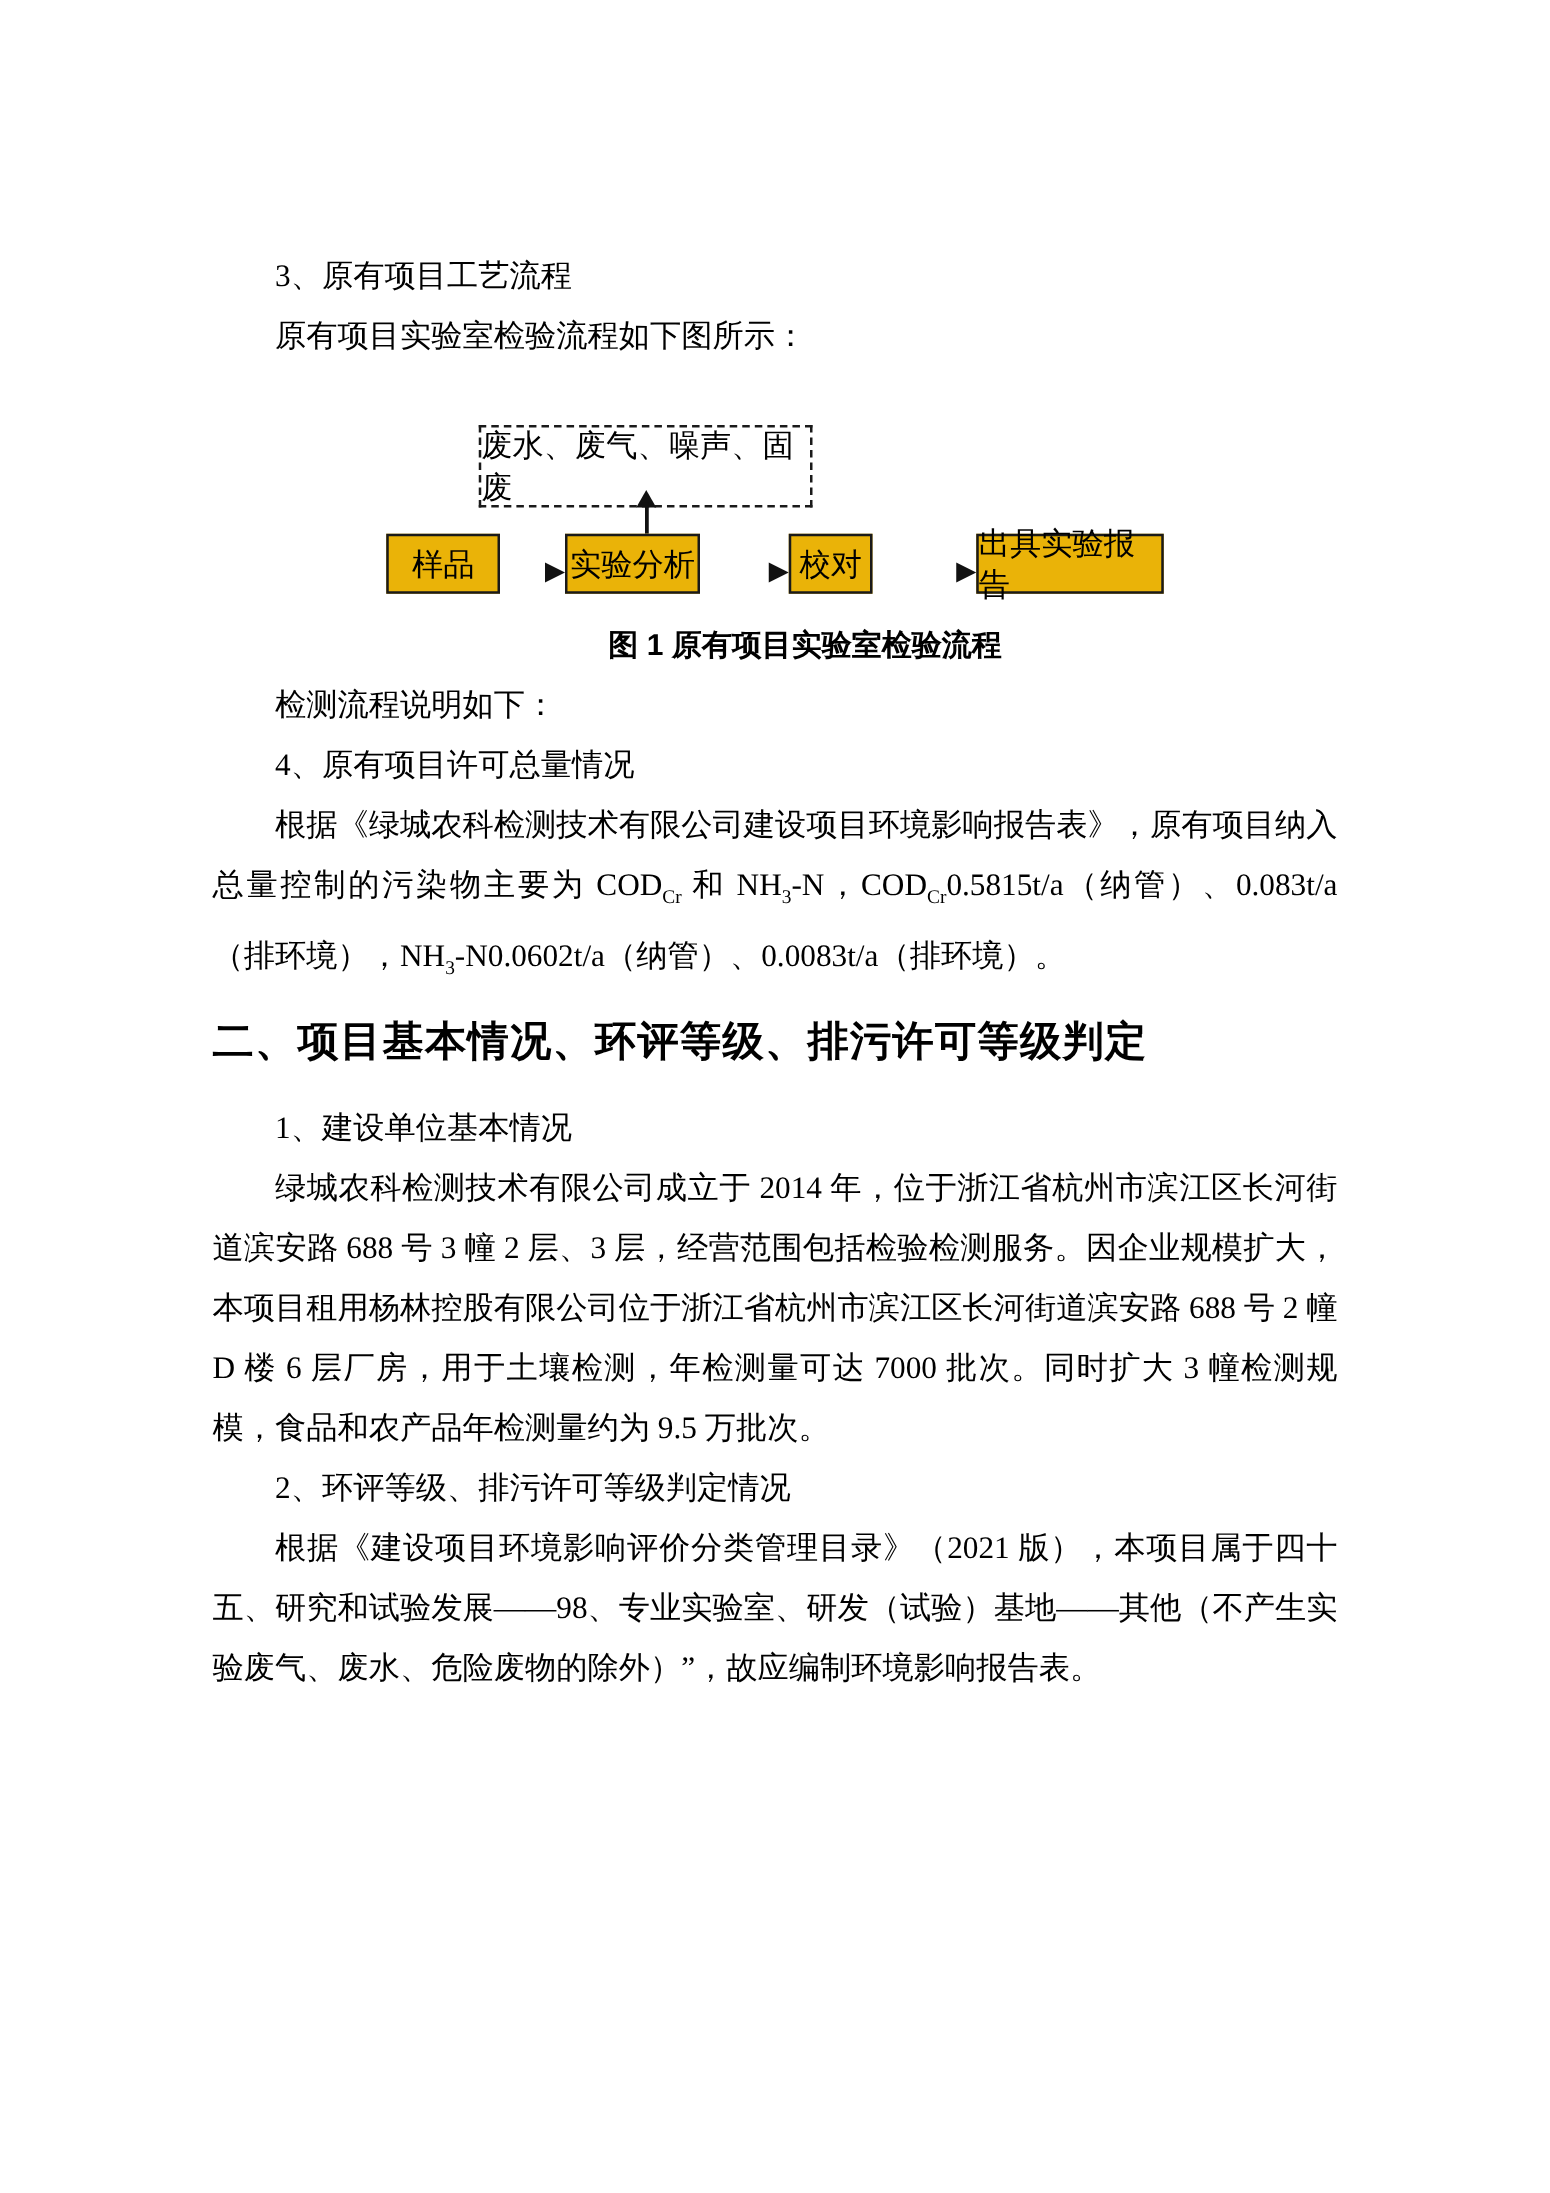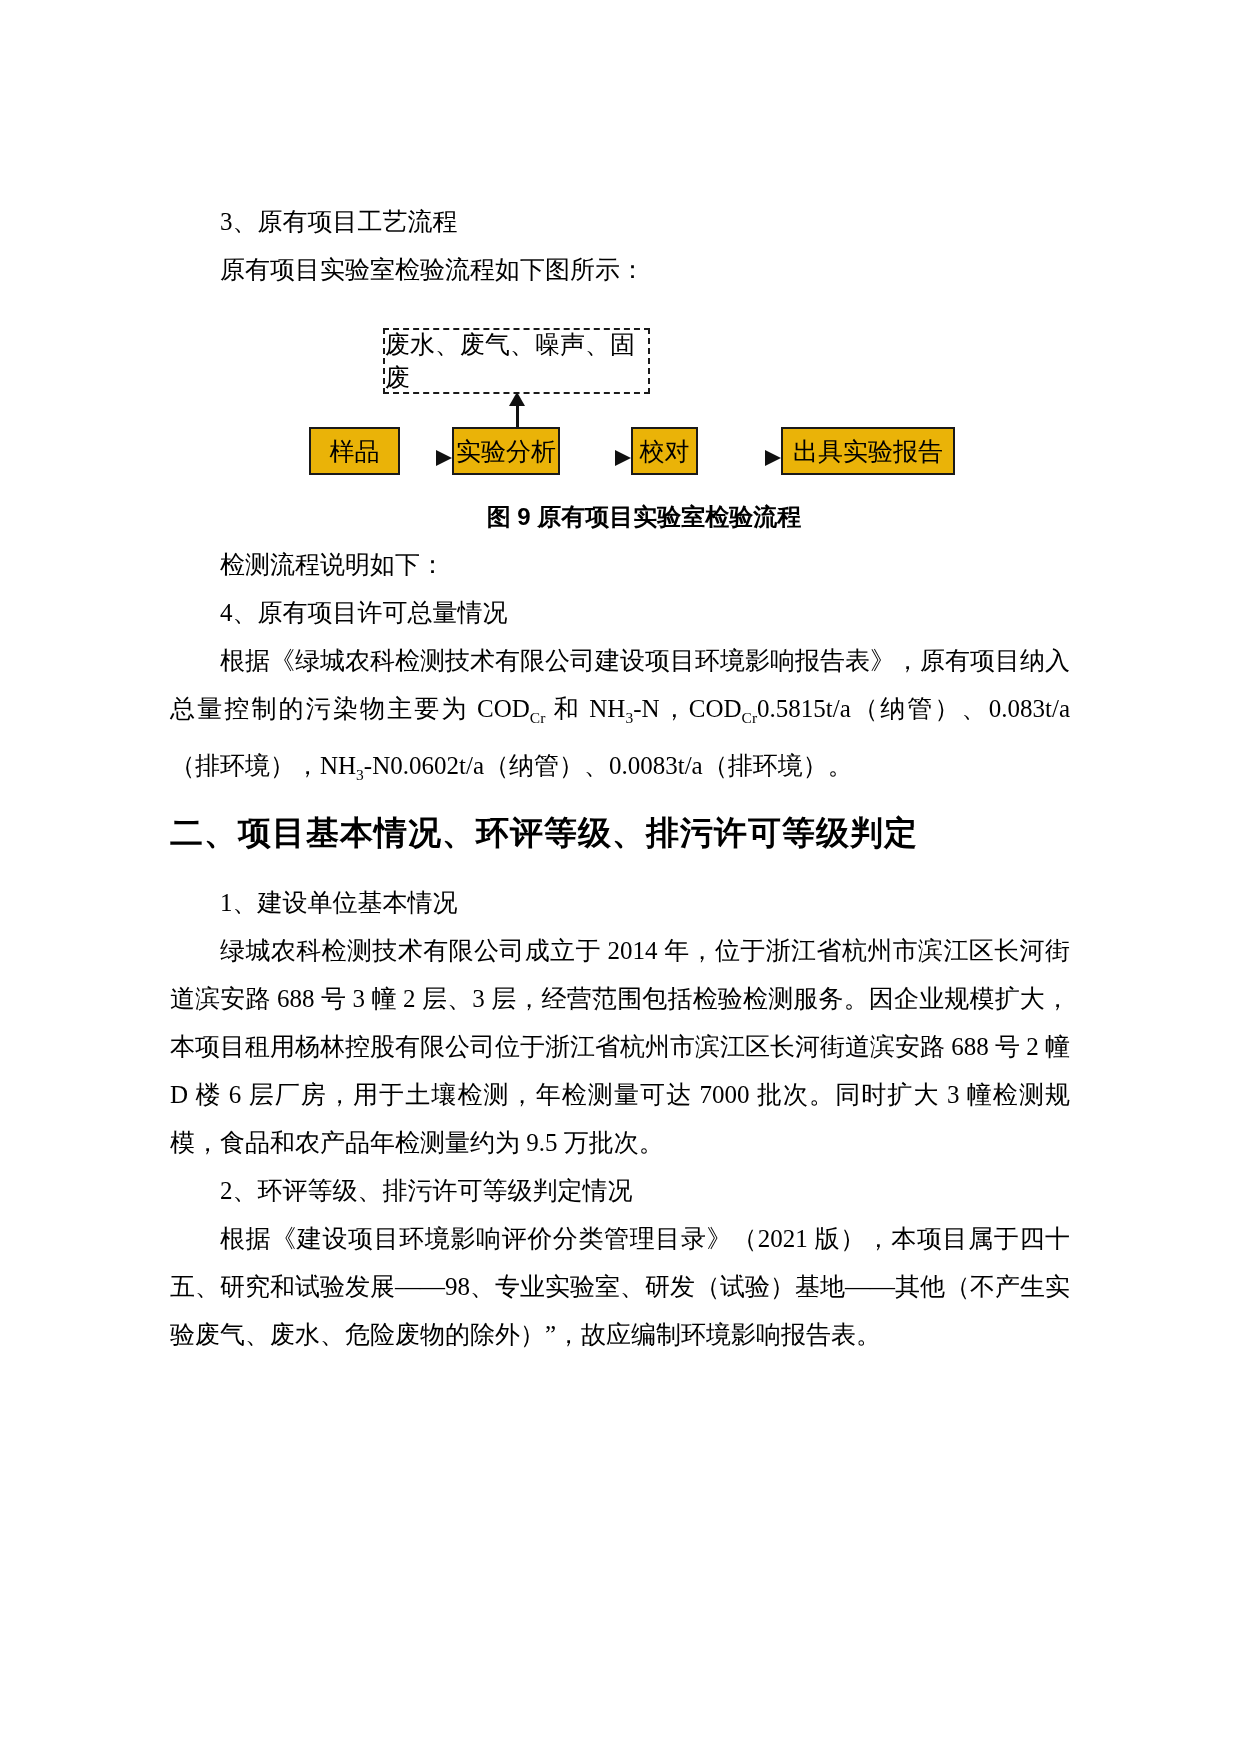--- a/index.html
+++ b/index.html
@@ -48,40 +48,40 @@
   }
   
   .flowchart {
     position: relative;
     width: 900px;
     height: 155px;
     margin-top: 30px;
   }
   .dashed-box {
     position: absolute;
-    left: 213px; top: 4px;
+    left: 213px; top: 16px;
     width: 267px; height: 66px;
     border: 2px dashed #1a1a1a;
     display: flex; align-items: center; justify-content: center;
     font-size: 25px;
     background: #ffffff;
   }
   .flow-box {
     position: absolute;
     top: 103px;
     height: 48px;
     border: 2px solid #1a1a1a;
     display: flex; align-items: center; justify-content: center;
     font-size: 25px;
     background: #eab308;
   }
   .box-sample   { left: 139px; width: 91px;  }
   .box-analysis { left: 282px; width: 108px; }
   .box-proof    { left: 461px; width: 67px;  }
-  .box-report   { left: 611px; width: 174px; }
+  .box-report   { left: 611px; width: 150px; }
   .h-arrow { position: absolute; top: 126px; height: 16px; }
   .h-arrow .shaft {
     position: absolute; left: 0; top: 7px; height: 3px; background: #111111;
   }
   .h-arrow .head {
     position: absolute; right: 0; top: 0;
     width: 0; height: 0;
     border-top: 8px solid transparent;
     border-bottom: 8px solid transparent;
     border-left: 16px solid #111111;
@@ -136,21 +136,21 @@
     <div class="flow-box box-proof">校对</div>
 
     <div class="h-arrow arrow-3">
       <div class="shaft"></div>
       <div class="head"></div>
     </div>
 
     <div class="flow-box box-report">出具实验报告</div>
   </div>
 
-  <p class="figure-caption">图 9 原有项目实验室检验流程</p>
+  <p class="figure-caption">图 1 原有项目实验室检验流程</p>
 
   <p class="para">检测流程说明如下：</p>
 
 
   <p class="para">4、原有项目许可总量情况</p>
 
   <p class="para">根据《绿城农科检测技术有限公司建设项目环境影响报告表》，原有项目纳入总量控制的污染物主要为 COD<sub>Cr</sub> 和 NH<sub>3</sub>-N，COD<sub>Cr</sub>0.5815t/a（纳管）、0.083t/a（排环境），NH<sub>3</sub>-N0.0602t/a（纳管）、0.0083t/a（排环境）。</p>
 
   <h1 class="section-heading">二、项目基本情况、环评等级、排污许可等级判定</h1>
 

